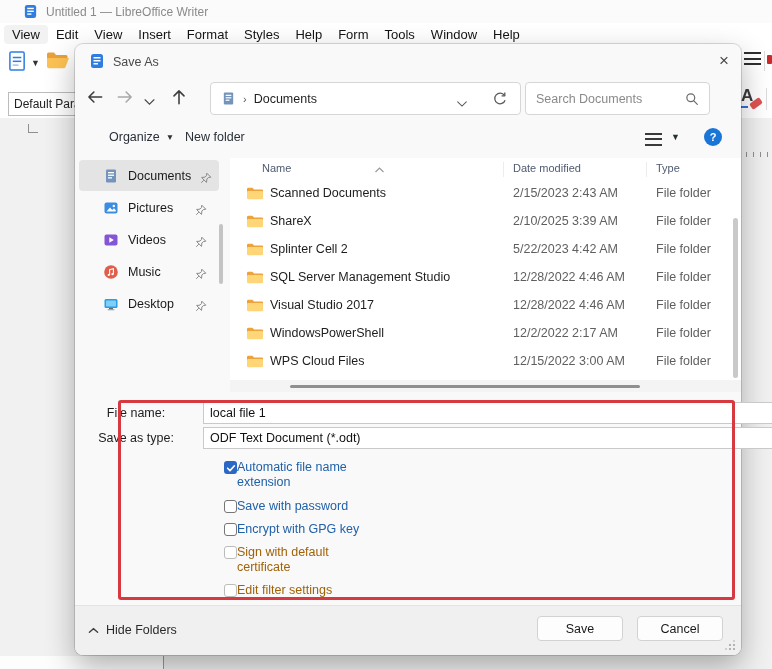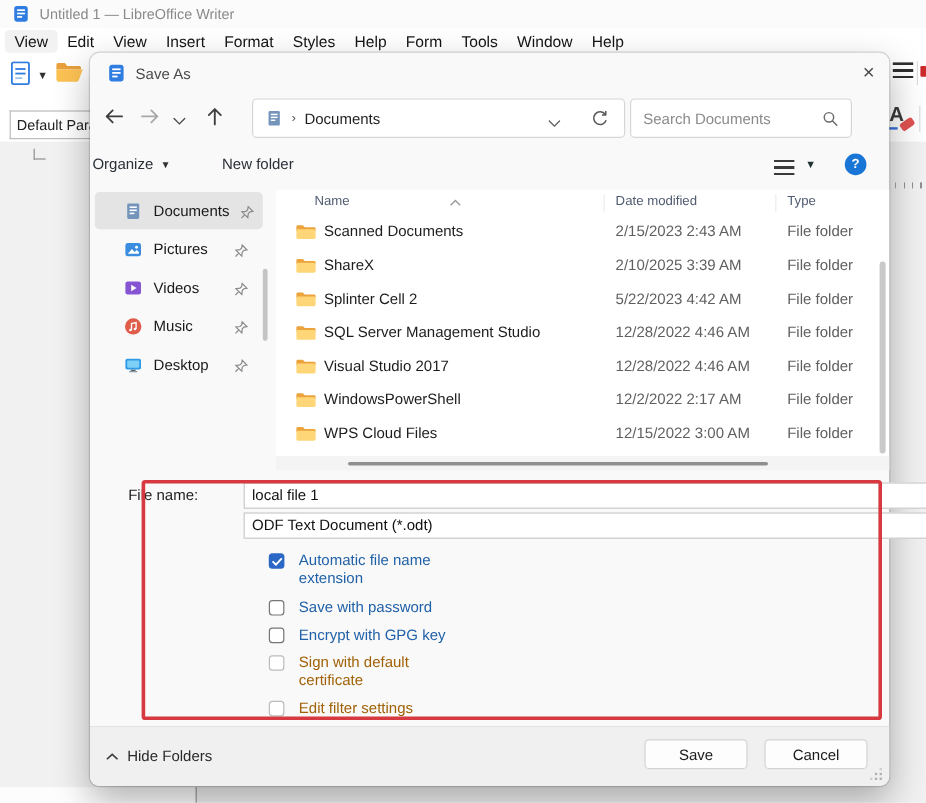--- a/index.html
+++ b/index.html
@@ -2,21 +2,21 @@
 <html style="--highlight_red: #d6393f; --accent_blue: #2b67c5; --help_blue: #1a76d6; --option_label_blue: #2161a8; --folder_front: #ffd677; --folder_back: #eda33c; --selected_sidebar_bg: #e4e4e4;"><head>
 <meta charset="utf-8">
 <style>
   *{margin:0;padding:0;box-sizing:border-box}
   html,body{width:772px;height:669px;overflow:hidden}
   body{position:relative;font-family:"Liberation Sans",sans-serif;background:#f1f1f1;
        -webkit-font-smoothing:antialiased}
 
   
   .lo-titlebar{position:absolute;left:0;top:0;width:772px;height:23px;background:#fbfbfb;
-    display:flex;align-items:center;gap:8px;padding-left:10px}
+    display:flex;align-items:center;gap:8px;padding-left:23px}
   .lo-title{font-size:12px;color:#8a8a8a}
   .lo-menubar{position:absolute;left:0;top:23px;width:772px;height:22px;background:#ffffff;
     display:flex;align-items:center;padding-left:4px}
   .mi{font-size:13px;color:#141414;padding:2px 8px;border-radius:4px}
   .mi-hl{background:#f2f2f2}
   .lo-toolbar1{position:absolute;left:0;top:45px;width:772px;height:35px;background:#ffffff}
   .lo-toolbar2{position:absolute;left:0;top:80px;width:772px;height:38px;background:#ffffff}
   .stylebox{position:absolute;left:8px;top:92px;width:68px;height:24px;background:#fff;
     border:1px solid #bcbcbc;border-right:none;font-size:12px;color:#222;line-height:22px;
     padding-left:5px;white-space:nowrap;overflow:hidden}
@@ -50,21 +50,21 @@
   .addr-gt{font-size:11px;color:#555}
   .addr-chev{position:absolute;right:52px;top:11px}
   .addr-refresh{position:absolute;right:12px;top:8px}
   .search{position:absolute;left:450px;top:38px;width:185px;height:33px;background:#fff;
     border:1px solid #d6d6d6;border-radius:4px}
   .search input{position:absolute;left:10px;top:1px;width:140px;height:29px;border:none;outline:none;
     font-size:12.5px;color:#1f1f1f;font-family:"Liberation Sans",sans-serif;background:transparent}
   .search input::placeholder{color:#8a8a8a}
   .search-mag{position:absolute;right:10px;top:9px}
 
-  .cmd-organize{position:absolute;left:2px;top:86px;display:flex;align-items:center;gap:6px;
+  .cmd-organize{position:absolute;left:34px;top:86px;display:flex;align-items:center;gap:6px;
     font-size:12.5px;color:#2a2f38}
   .cmd-newfolder{position:absolute;left:110px;top:86px;font-size:12.5px;color:#2a2f38}
   .view-list-icon{position:absolute;left:570px;top:89px;width:17px;height:13px;
     background:repeating-linear-gradient(#3a3a3a 0 2px,transparent 2px 5.5px)}
   .view-caret{position:absolute;left:596px;top:88px;font-size:9px;color:#233}
   .help-icon{position:absolute;left:629px;top:84px;width:18px;height:18px;border-radius:50%;
     background:var(--help_blue);color:#fff;font-size:11px;font-weight:bold;display:flex;
     align-items:center;justify-content:center}
   .help-icon::after{content:"?"}
 
@@ -98,21 +98,21 @@
     border:3px solid var(--highlight_red);border-radius:3px;pointer-events:none}
   .flabel{position:absolute;width:122px;height:22px;text-align:center;line-height:22px;
     font-size:12.5px;color:#1c1c1c}
   .fieldwrap{position:absolute;left:128px;width:592px;height:22px}
   .fieldwrap input,.fieldwrap .selecttext{width:100%;height:100%;border:1px solid #c9c9c9;
     background:#fff;font-size:12.5px;color:#111;padding-left:6px;
     font-family:"Liberation Sans",sans-serif;outline:none;line-height:20px}
   .chv{position:absolute;right:8px;top:6px;width:7px;height:7px;
     border-right:1.4px solid #4a4a4a;border-bottom:1.4px solid #4a4a4a;transform:rotate(45deg)}
   #options{position:absolute;left:149px;top:416px;width:230px}
-  .opt{display:flex;gap:12px;margin-bottom:8px}
+  .opt{display:flex;gap:0;margin-bottom:8px}
   .opt:first-child{margin-bottom:9px}
   .cb{width:13px;height:13px;flex:none;border:1px solid #767676;border-radius:3px;background:#fff;margin-top:1px}
   .cb.on{border:none;background:var(--accent_blue);display:flex;align-items:center;justify-content:center}
   .opt.dis .cb{border-color:#bcbcbc}
   .olabel{font-size:12.5px;line-height:15px;max-width:140px;color:var(--option_label_blue)}
   .opt.dis .olabel{color:#a16207}
 
   
   .dlg-footer{position:absolute;left:0;top:561px;width:666px;height:50px;background:#f0f0f0;
     border-top:1px solid #e3e3e3;border-radius:0 0 8px 8px}
@@ -414,20 +414,21 @@
     <div class="h-track">
       <div class="h-thumb"></div>
     </div>
   </div>
 
   <span class="flabel" style="left:0;top:358px">File name:</span>
   <div class="fieldwrap" style="top:358px">
     <input value="local file 1" style="">
     <span class="chv"></span>
   </div>
+  <span class="flabel" style="left:0;top:383px">Save as type:</span>
   <div class="fieldwrap" style="top:383px">
     <div class="selecttext">ODF Text Document (*.odt)</div>
     <span class="chv"></span>
   </div>
 
   <div id="options">
       <div class="opt">
         <span class="cb on">
           <svg viewBox="0 0 10 10" width="10" height="10" fill="none" stroke="#fff" stroke-width="1.6" stroke-linecap="round" stroke-linejoin="round">
             <path d="M1.6 5.2 L4 7.6 L8.4 2.8"></path>

